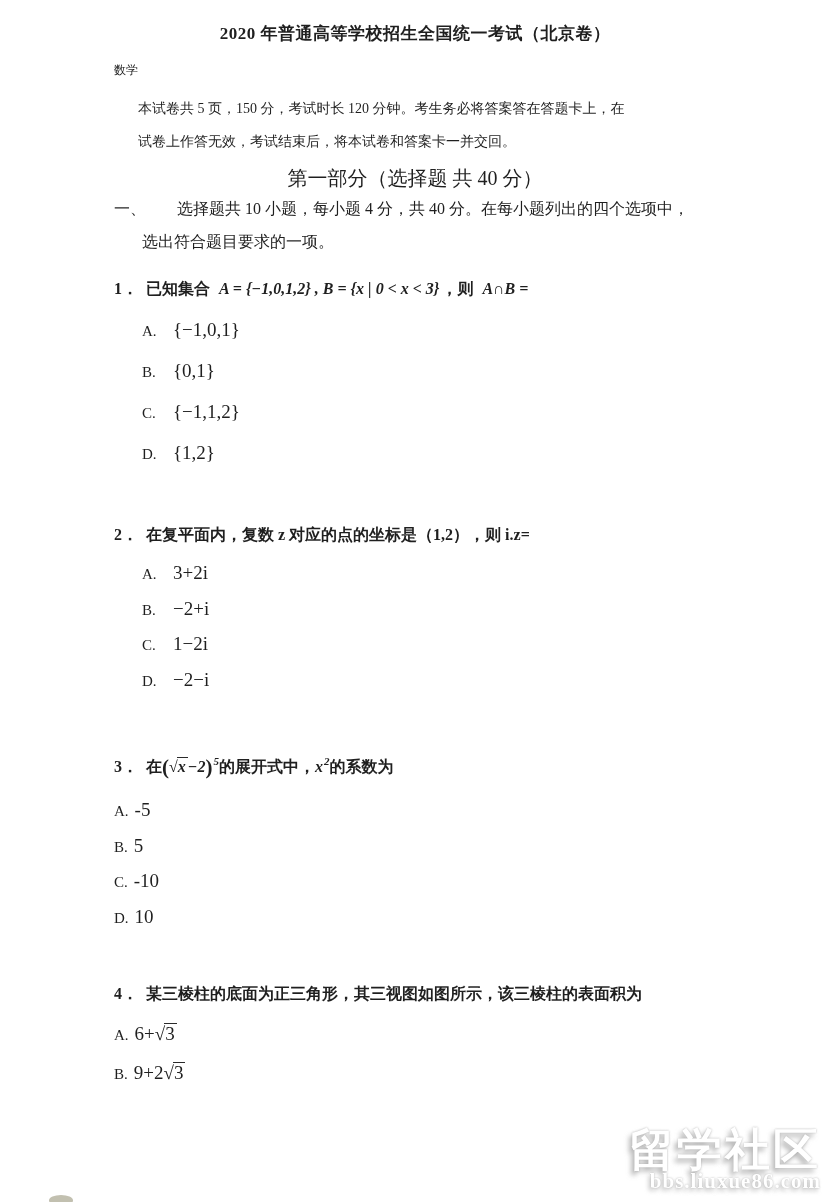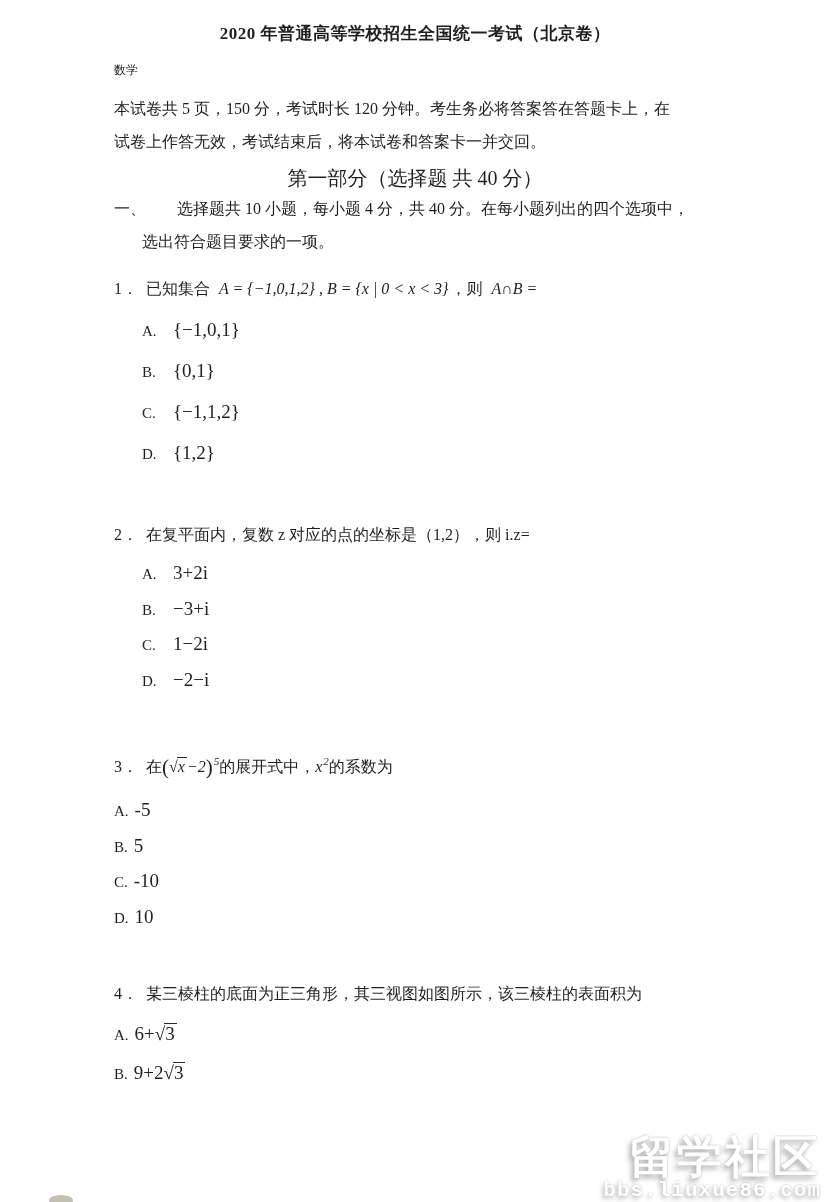--- a/index.html
+++ b/index.html
@@ -7,31 +7,31 @@
   body {
     width:826px; height:1202px; position:relative; overflow:hidden;
     font-family:"Liberation Serif","DejaVu Serif",serif;
     color:#1f1f1f;
   }
   .doc { position:absolute; inset:0; padding:22px 110px 10px 114px; }
 
   .title   { text-align:center; font-weight:bold; font-size:17px; letter-spacing:0.5px; }
   .subject { text-align:left; font-size:12px; margin-top:17px; }
 
-  .instructions { margin-top:13px; font-size:16px; }
+  .instructions { margin-top:13px; font-size:14px;margin-left:24px; }
   .instructions p { line-height:33px; }
 
   .part-header { text-align:center; font-size:20px; margin-top:7px; }
 
   .sec { font-size:16px; }
   .sec p { line-height:33px; }
   .sec .lbl { display:inline-block; min-width:63px; }
   .sec .l2  { padding-left:28px; }
 
-  .q { font-size:16px; line-height:30px; }
+  .q { font-size:16px; line-height:30px;font-weight:bold; }
   .q .qnum { display:inline-block; margin-right:8px; }
   .q1 { margin-top:16px; }
   .q2 { margin-top:46px; }
   .q3 { margin-top:44px; line-height:40px; }
   .q4 { margin-top:44px; }
 
   .math { font-family:"Liberation Serif","DejaVu Serif",serif; }
   .it   { font-style:italic; }
   .mgap { margin-left:9px; margin-right:2px; }
 
@@ -46,22 +46,22 @@
   .opt-value { font-size:19px; }
 
   sup.exp { font-size:11px; position:relative; top:-1px; margin-left:1px; }
   .bigp { font-size:21px; font-style:normal; vertical-align:-2px; }
   .sqrt { white-space:nowrap; }
   .rad  { font-style:normal; }
   .ovl  { display:inline-block; border-top:1px solid #2a2a2a; padding:0 2px 0 1px;
           margin-left:-1px; line-height:1.1; }
 
   .watermark {
-    position:absolute; right:5px; bottom:0; text-align:right;
-    font-family:Liberation Mono, monospace;
+    position:absolute; right:5px; bottom:8px; text-align:right;
+    font-family:Liberation Serif, serif;
     color:#ffffff; user-select:none;
   }
   .wm1 { font-size:45px; font-weight:bold; letter-spacing:3px; line-height:1.0;
          text-shadow:0 0 2px rgba(168,168,168,0.9), -3px 4px 5px rgba(140,140,140,0.65); }
   .wm2 { font-size:21px; font-weight:bold; letter-spacing:1px; margin-top:-4px;
          text-shadow:0 0 2px rgba(175,175,175,0.9), -2px 3px 4px rgba(150,150,150,0.6); }
 
   .bottom-artifact {
     position:absolute; left:49px; top:1195px; width:24px; height:11px;
     border-radius:50%; background:#8f8c70; opacity:0.55;
@@ -95,21 +95,21 @@
     <div class="opt ind"><span class="opt-label">B.</span><span class="opt-value math">{0,1}</span></div>
     <div class="opt ind"><span class="opt-label">C.</span><span class="opt-value math">{−1,1,2}</span></div>
     <div class="opt ind"><span class="opt-label">D.</span><span class="opt-value math">{1,2}</span></div>
   </div>
 
   <div class="q q2">
     <span class="qnum">2．</span><span>在复平面内，复数 z 对应的点的坐标是（1,2），则 i.z=</span>
   </div>
   <div class="opts rows33">
     <div class="opt ind"><span class="opt-label">A.</span><span class="opt-value math">3+2i</span></div>
-    <div class="opt ind"><span class="opt-label">B.</span><span class="opt-value math">−3+i</span></div>
+    <div class="opt ind"><span class="opt-label">B.</span><span class="opt-value math">−2+i</span></div>
     <div class="opt ind"><span class="opt-label">C.</span><span class="opt-value math">1−2i</span></div>
     <div class="opt ind"><span class="opt-label">D.</span><span class="opt-value math">−2−i</span></div>
   </div>
 
   <div class="q q3">
     <span class="qnum">3．</span><span>在</span><span class="math it"><span class="bigp">(</span><span class="sqrt"><span class="rad">√</span><span class="ovl it">x</span></span><span>−2</span><span class="bigp">)</span><sup class="exp">5</sup></span><span>的展开式中，</span><span class="math it"><span>x</span><sup class="exp">2</sup></span><span>的系数为</span>
   </div>
   <div class="opts rows33">
     <div class="opt"><span class="opt-label-tight">A.</span><span class="opt-value">-5</span></div>
     <div class="opt"><span class="opt-label-tight">B.</span><span class="opt-value">5</span></div>

